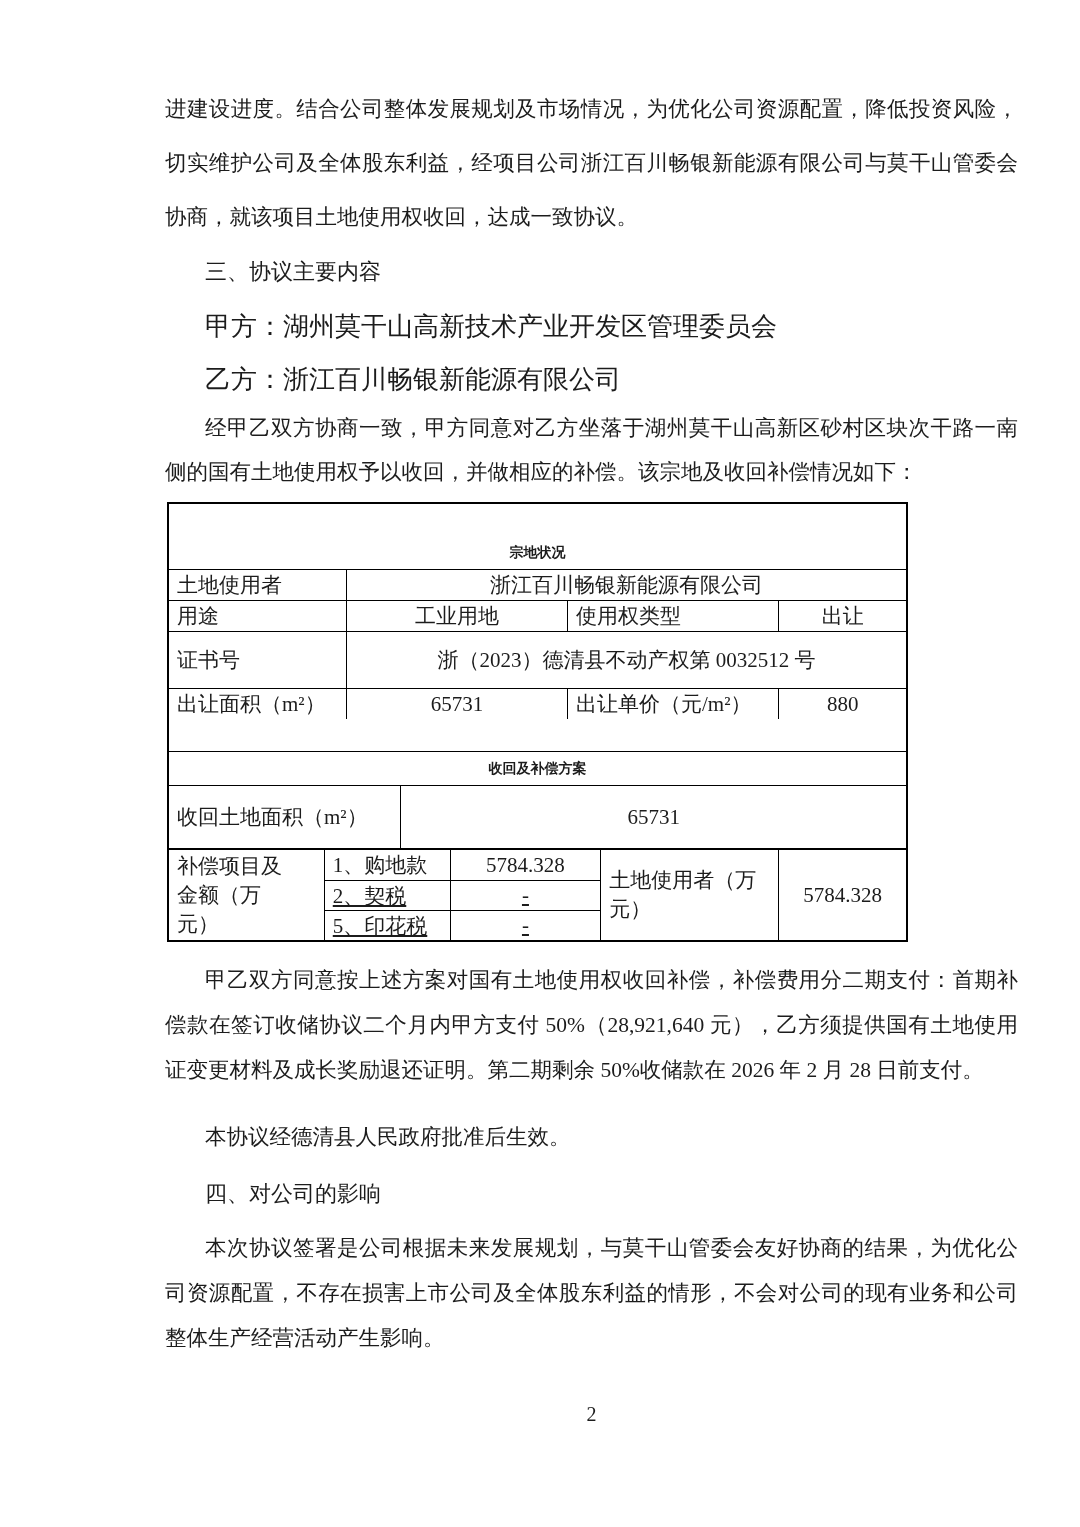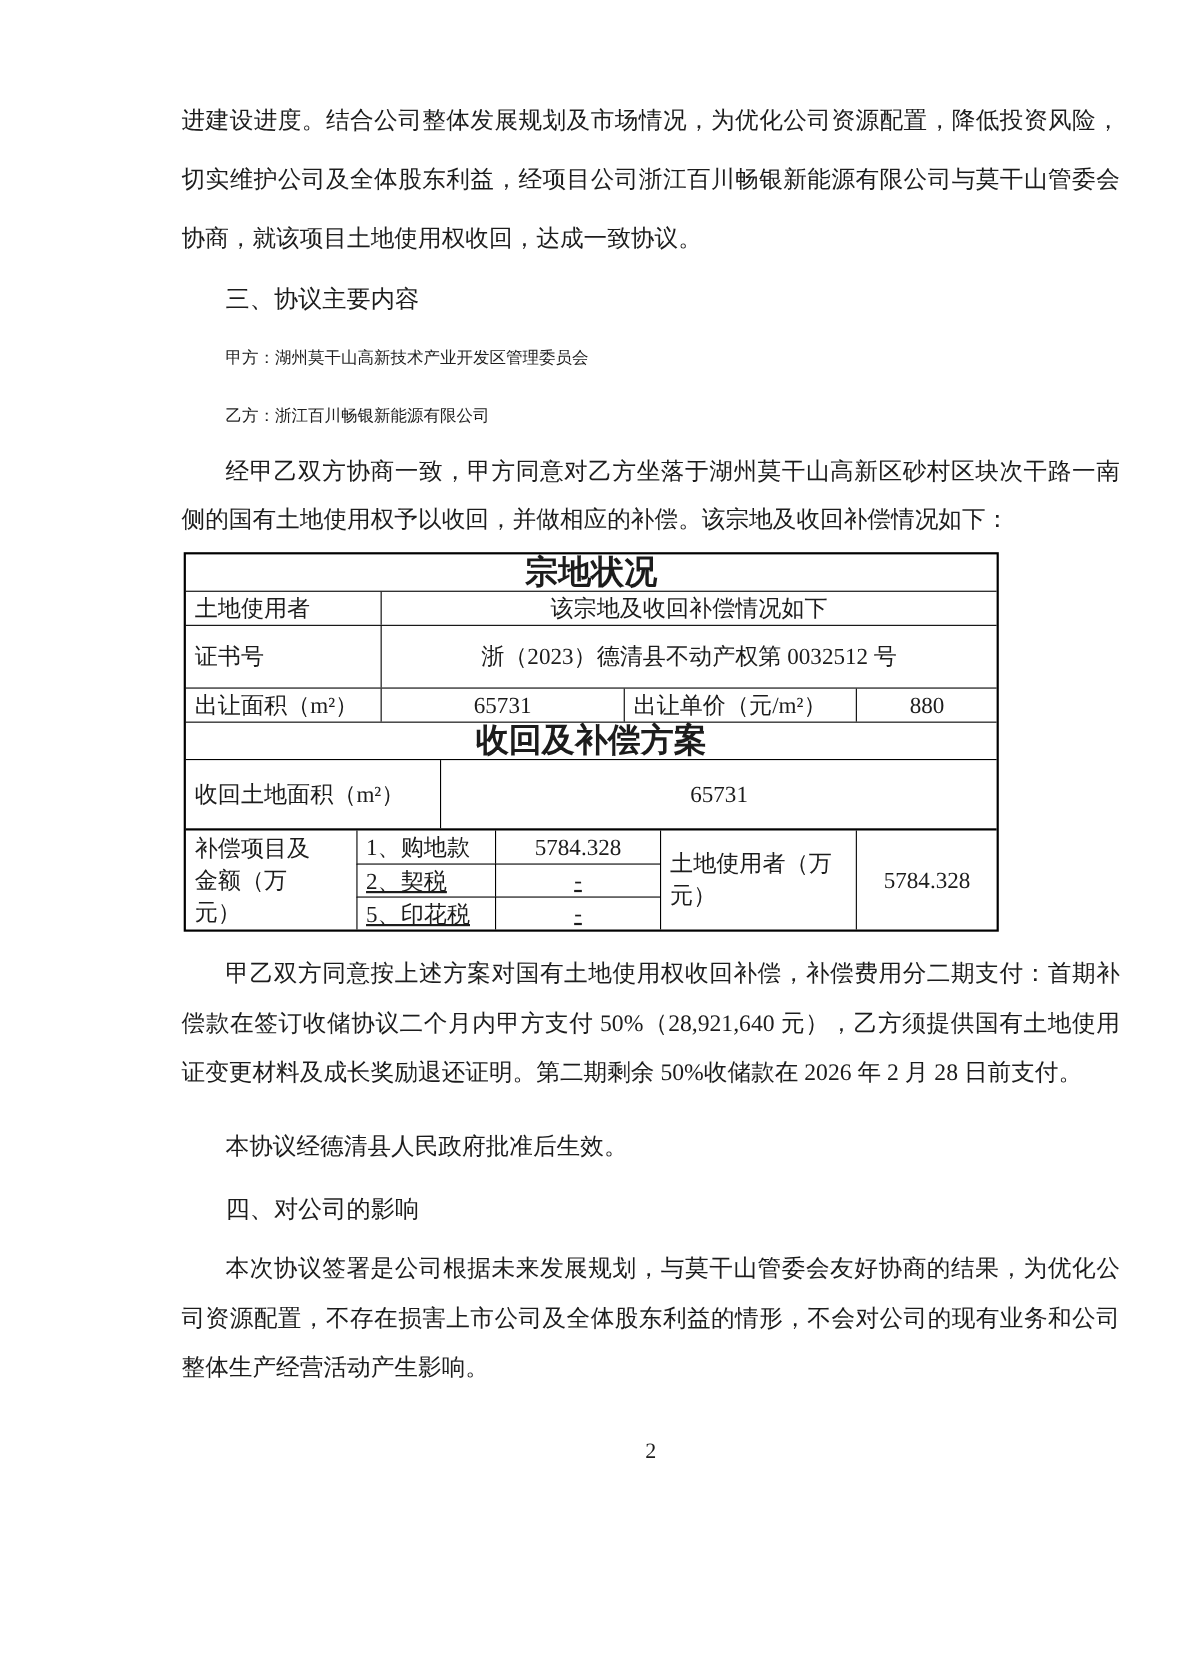--- a/index.html
+++ b/index.html
@@ -23,37 +23,37 @@
   }
   .para.no-indent { text-indent:0; }
   .para.wide { line-height:54px; }
   .sec-heading {
     font-size:22px;
     font-weight:normal;
     line-height:56px;
     margin:0;
     text-indent:40px;
   }
-  .party { font-size:15px; line-height:53px; text-indent:40px; margin:0; }
+  .party { font-size:26px; line-height:53px; text-indent:40px; margin:0; }
   .lead { line-height:44px; }
 
   
   .tbl {
     box-sizing:border-box;
     width:741px;
     margin:8px 0 0 2px;
     border:2px solid #000;
     font-size:21px;
   }
   .trow { display:grid; }
   .trow + .trow, .secC { border-top:1px solid #000; }
   .thick { border-top-width:2px; }
   .band {
     display:flex; align-items:center; justify-content:center;
-    height:33px; font-weight:bold; font-size:30px;
+    height:33px; font-weight:bold; font-size:14px;margin-top:32px;
   }
   .secA { grid-template-columns:24% 30% 28.7% 17.3%; }
   .secB { grid-template-columns:31.4% 68.6%; }
   .secC { display:grid; grid-template-columns:21% 17.1% 20.4% 24.2% 17.3%;
           grid-template-rows:30px 30px 30px; }
   .cell {
     display:flex; align-items:center;
     padding:2px 8px;
     border-left:1px solid #000;
     min-height:26px;
@@ -88,23 +88,29 @@
   <p class="party">乙方：浙江百川畅银新能源有限公司</p>
 
   <p class="para lead">经甲乙双方协商一致，甲方同意对乙方坐落于湖州莫干山高新区砂村区块次干路一南侧的国有土地使用权予以收回，并做相应的补偿。该宗地及收回补偿情况如下：</p>
 
   <div class="tbl">
 
     <div class="trow band">宗地状况</div>
 
     <div class="trow secA">
       <div class="cell fc r30">土地使用者</div>
-      <div class="cell center r30" style="grid-column:2/5">该宗地及收回补偿情况如下</div>
+      <div class="cell center r30" style="grid-column:2/5">浙江百川畅银新能源有限公司</div>
     </div>
 
+    <div class="trow secA">
+      <div class="cell fc r30">用途</div>
+      <div class="cell center r30">工业用地</div>
+      <div class="cell r30">使用权类型</div>
+      <div class="cell center r30">出让</div>
+    </div>
 
     <div class="trow secA">
       <div class="cell fc r56">证书号</div>
       <div class="cell center stack r56" style="grid-column:2/5">
         <span>浙（2023）德清县不动产权第 0032512 号</span>
       </div>
     </div>
 
     <div class="trow secA">
       <div class="cell fc r30">出让面积（m²）</div>

